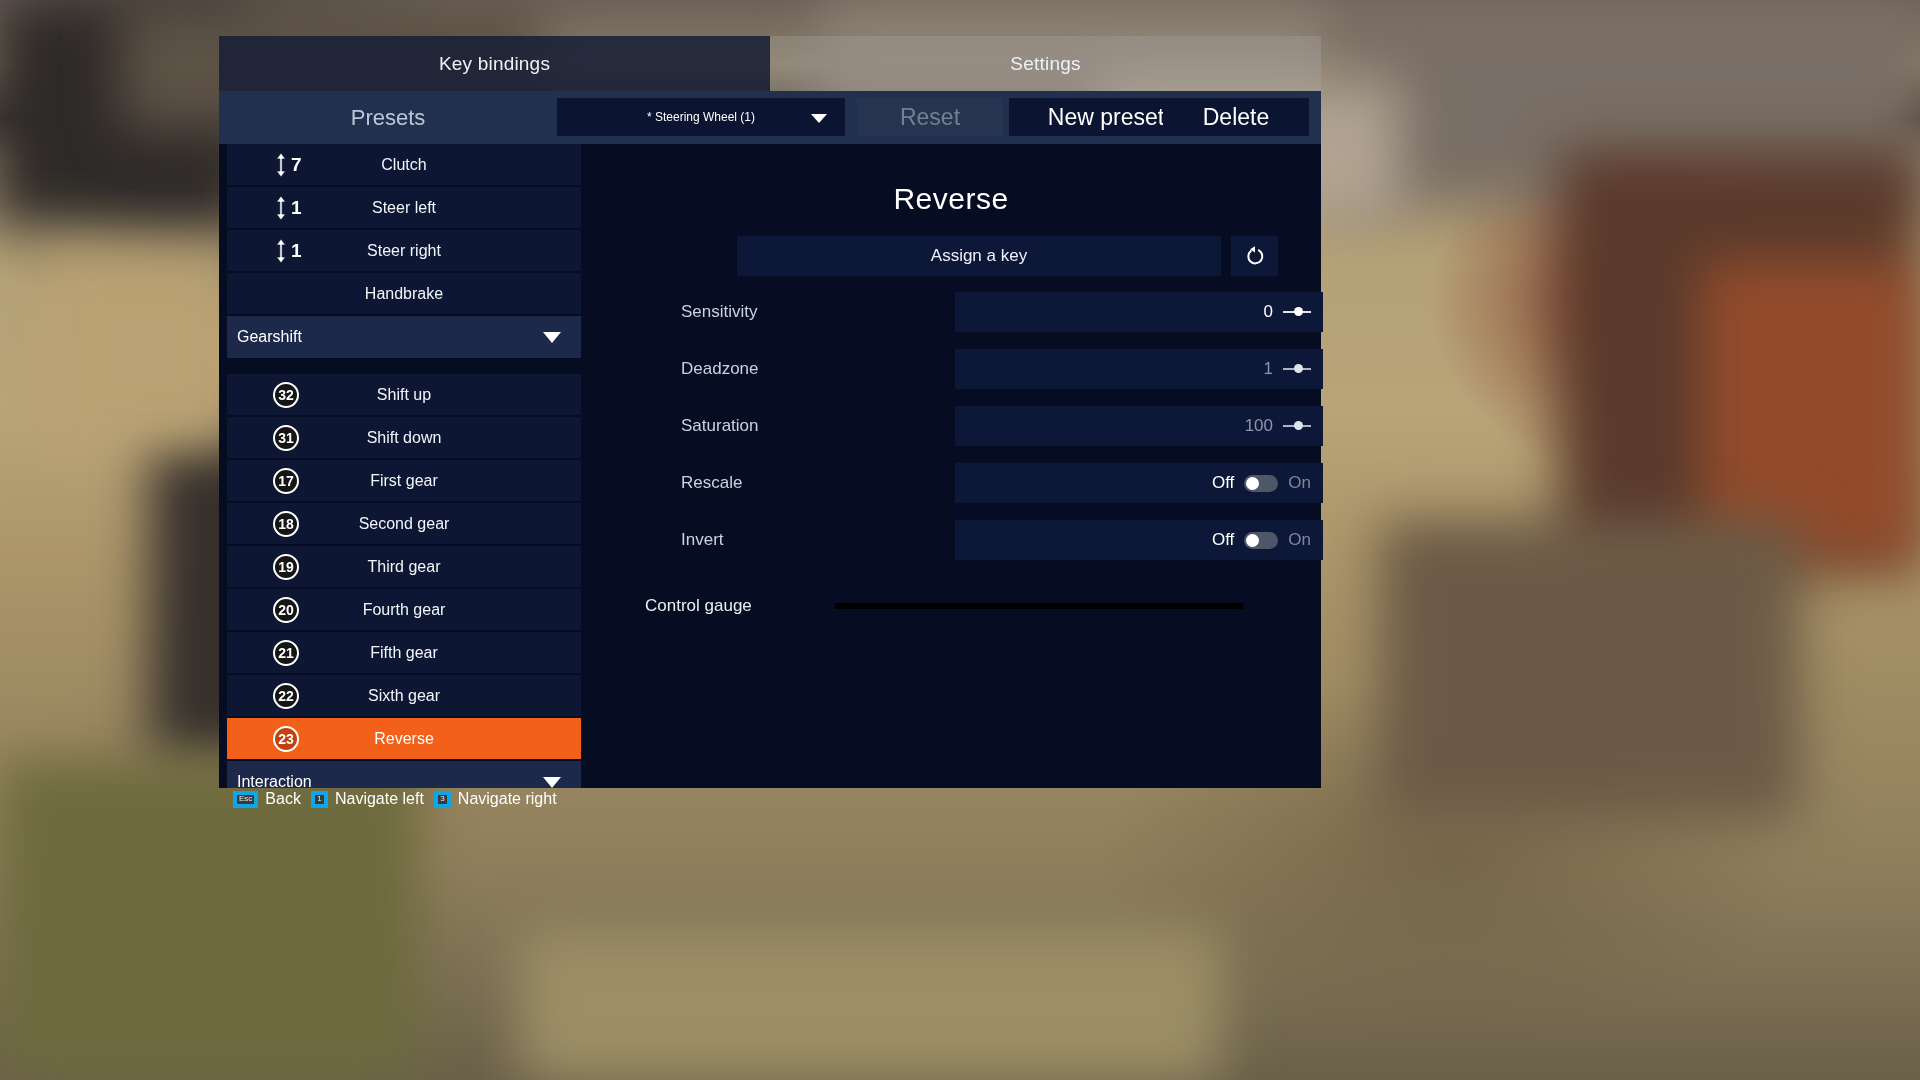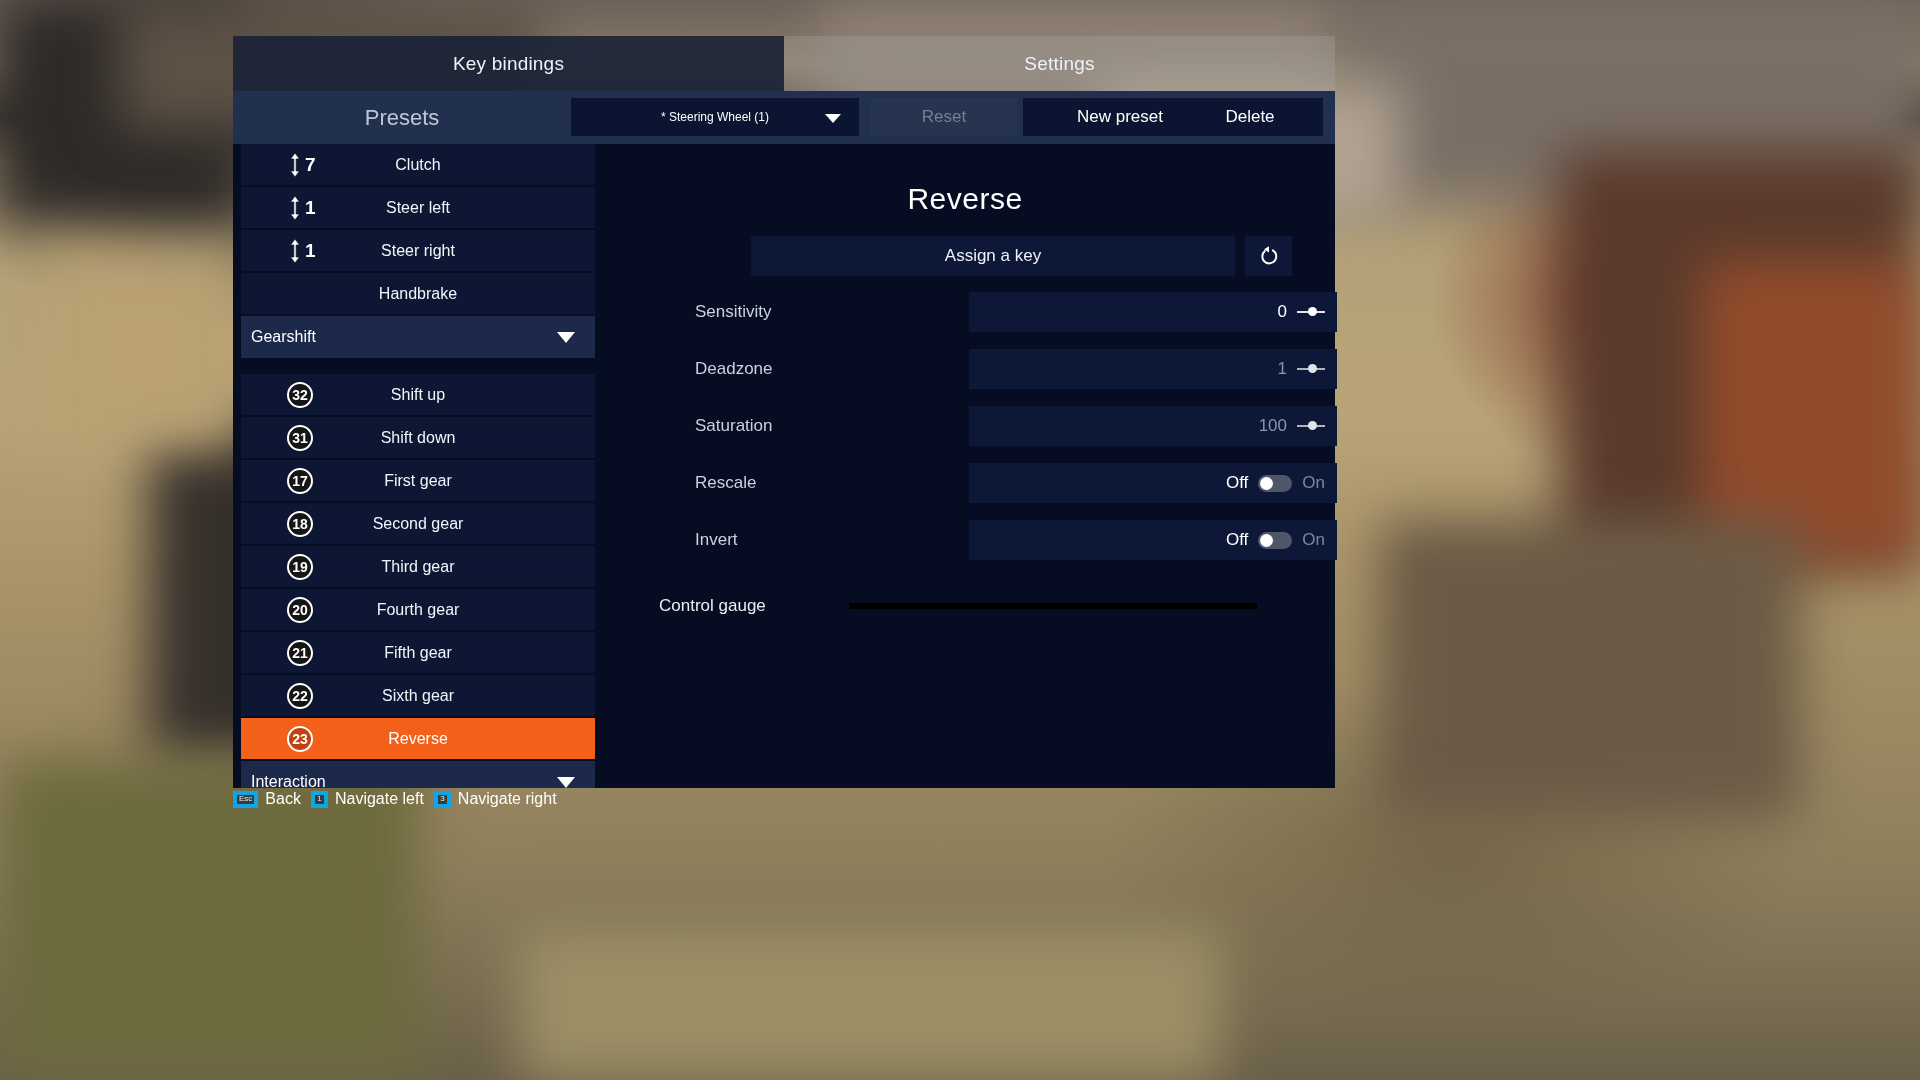--- a/index.html
+++ b/index.html
@@ -36,21 +36,21 @@
   .b7 { left: 1380px;top: 520px;width: 420px; height: 300px; background: #6b5a46; }
   .b8 { left: 150px; top: 420px;width: 260px; height: 340px; background: #36302c; }
   .b9 { left: 0;     top: 760px;width: 420px; height: 320px; background: #6d6a3e; }
   .b10{ left: 520px; top: 930px;width: 700px; height: 150px; background: #9c8f66; }
   .b11{ left: 1100px;top: 80px; width: 300px; height: 140px; background: #b0a391; }
   .b12{ left: 40px;  top: 250px;width: 200px; height: 200px; background: #b9a173; }
 
   
   #dialog {
     position: absolute;
-    left: 233px; top: 36px;
+    left: 219px; top: 36px;
     width: 1102px; height: 632px;
   }
 
   
   .tabbar { position: relative; height: 55px; display: flex; }
   .tab {
     flex: 1; display: flex; align-items: center; justify-content: center;
     font-size: 19px; color: #eef2f7; letter-spacing: .2px;
   }
   .tab.active { background: rgba(22,30,54,0.86); }
@@ -72,21 +72,21 @@
   }
   .preset-select .caret {
     position: absolute; right: 18px; top: 16px;
     width: 0; height: 0;
     border-left: 8px solid transparent; border-right: 8px solid transparent;
     border-top: 9px solid #ffffff;
   }
   .pbtn {
     position: absolute; top: 7px; height: 38px;
     display: flex; align-items: center; justify-content: center;
-    font-size: 17px;
+    font-size: 23px;
   }
   .pbtn.reset   { left: 638px; width: 146px; background: #27344f; color: #757f92; }
   .pbtn.newp    { left: 790px; width: 194px; background: #0b1430; color: #ffffff; }
   .pbtn.del     { left: 944px; width: 146px; background: #0b1430; color: #ffffff; }
 
   
   .body { position: relative; height: 644px; background: #060d22; }
 
   
   .listpane {

